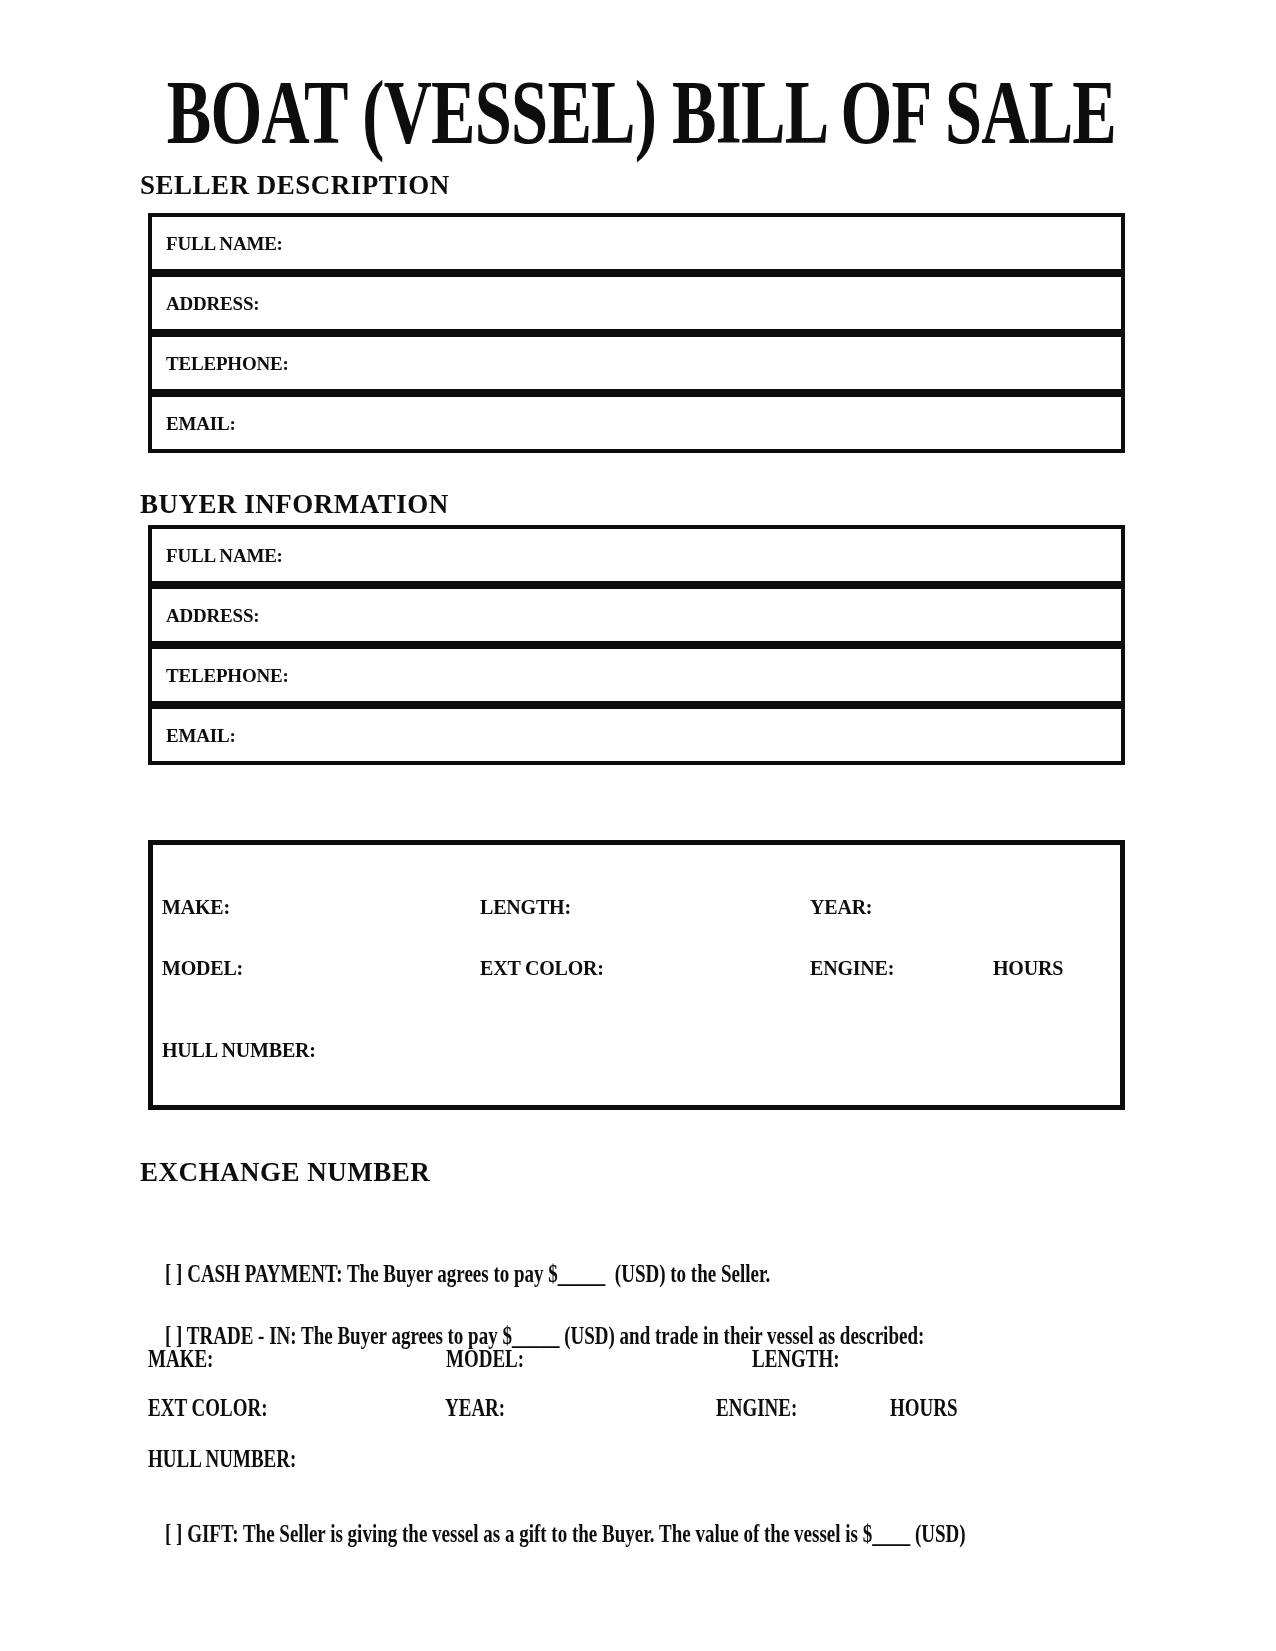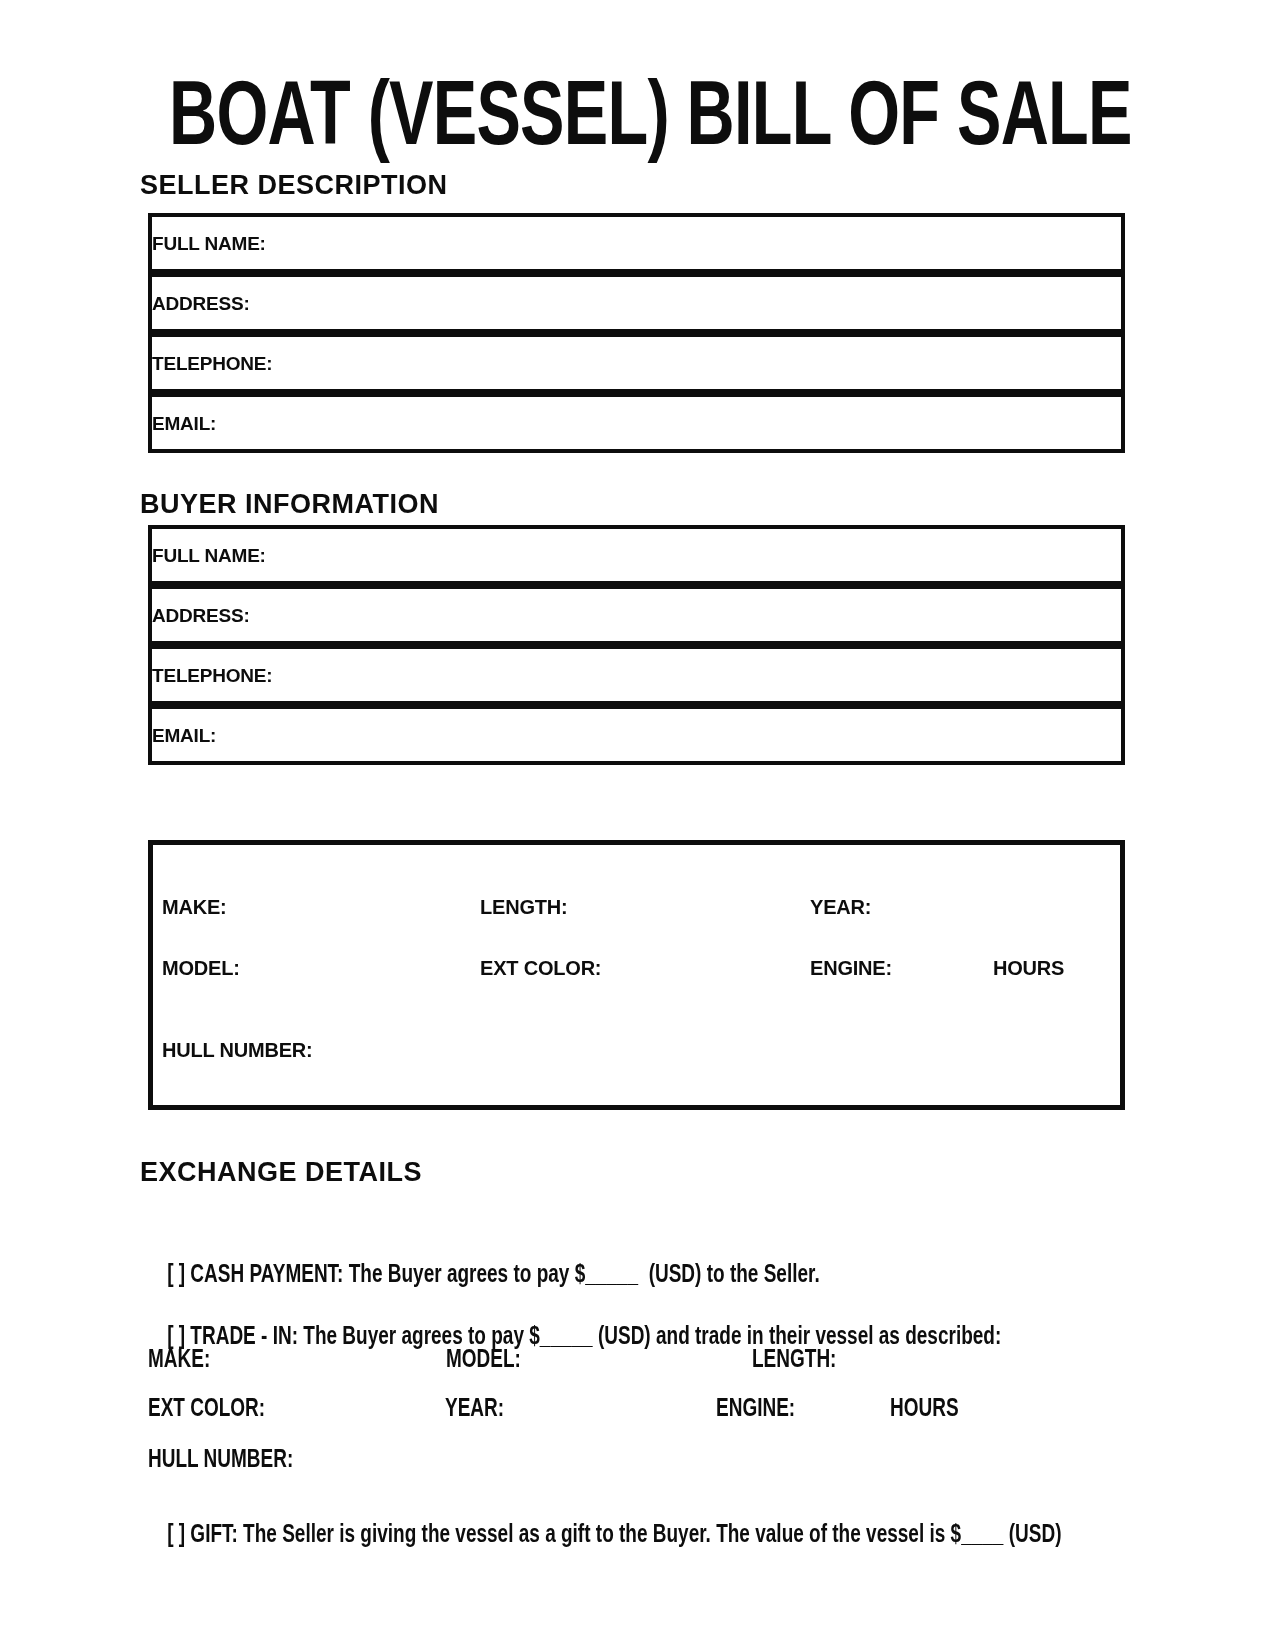--- a/index.html
+++ b/index.html
@@ -4,20 +4,21 @@
 <style>
   * { margin: 0; padding: 0; box-sizing: border-box; }
   html, body { background: #ffffff; }
   body { font-family: "Liberation Sans", sans-serif; color: #0d0d0d; }
   .page {
     position: relative;
     width: 1276px;
     height: 1651px;
     background: #ffffff;
     overflow: hidden;
+    font-family: Liberation Serif, serif;
   }
   .abs { position: absolute; }
 
   .title-wrap {
     position: absolute;
     top: 68px;
     left: 0;
     width: 100%;
     text-align: center;
   }
@@ -45,20 +46,21 @@
     left: 148px;
     width: 977px;
   }
   .field-row {
     width: 100%;
     height: 60px;
     border: 4px solid #0d0d0d;
     background: #ffffff;
     display: flex;
     align-items: center;
+    padding-left: 14px;
   }
   .field-label {
     font-size: 19px;
     font-weight: bold;
     letter-spacing: -0.2px;
     line-height: 1;
     white-space: nowrap;
   }
 
   .vessel-box {
@@ -144,21 +146,21 @@
     <span class="vessel-label" style="left:9px;   top:52px;">MAKE:</span>
     <span class="vessel-label" style="left:327px; top:52px;">LENGTH:</span>
     <span class="vessel-label" style="left:657px; top:52px;">YEAR:</span>
     <span class="vessel-label" style="left:9px;   top:113px;">MODEL:</span>
     <span class="vessel-label" style="left:327px; top:113px;">EXT COLOR:</span>
     <span class="vessel-label" style="left:657px; top:113px;">ENGINE:</span>
     <span class="vessel-label" style="left:840px; top:113px;">HOURS</span>
     <span class="vessel-label" style="left:9px;   top:195px;">HULL NUMBER:</span>
   </div>
 
-  <div class="abs section-heading" style="left:140px; top:1159px;">EXCHANGE DETAILS</div>
+  <div class="abs section-heading" style="left:140px; top:1159px;">EXCHANGE NUMBER</div>
 
   <div class="x-line" style="left:146px; top:1236px;">
     <span class="checkbox">[ ]</span><span> CASH PAYMENT: The Buyer agrees to pay $_____  (USD) to the Seller.</span>
   </div>
 
   <div class="x-line" style="left:146px; top:1298px;">
     <span class="checkbox">[ ]</span><span> TRADE - IN: The Buyer agrees to pay $_____ (USD) and trade in their vessel as described:</span>
   </div>
 
   <span class="x-label" style="left:148px; top:1346px;">MAKE:</span>

